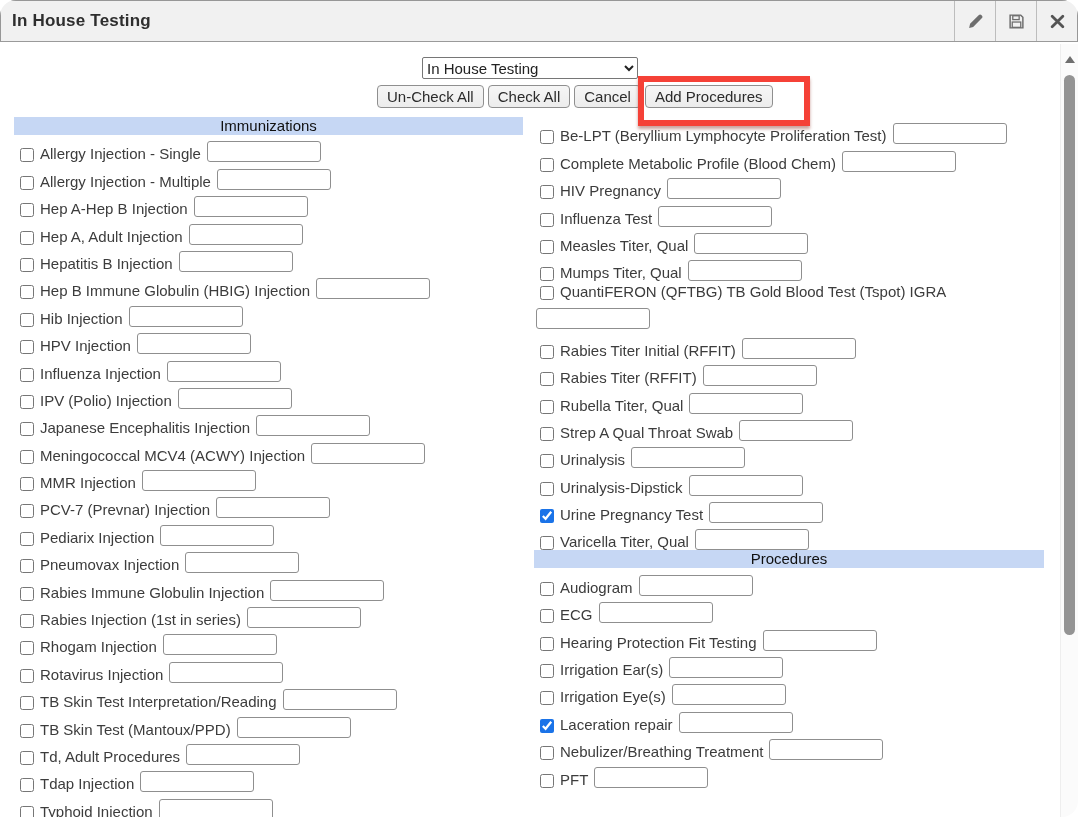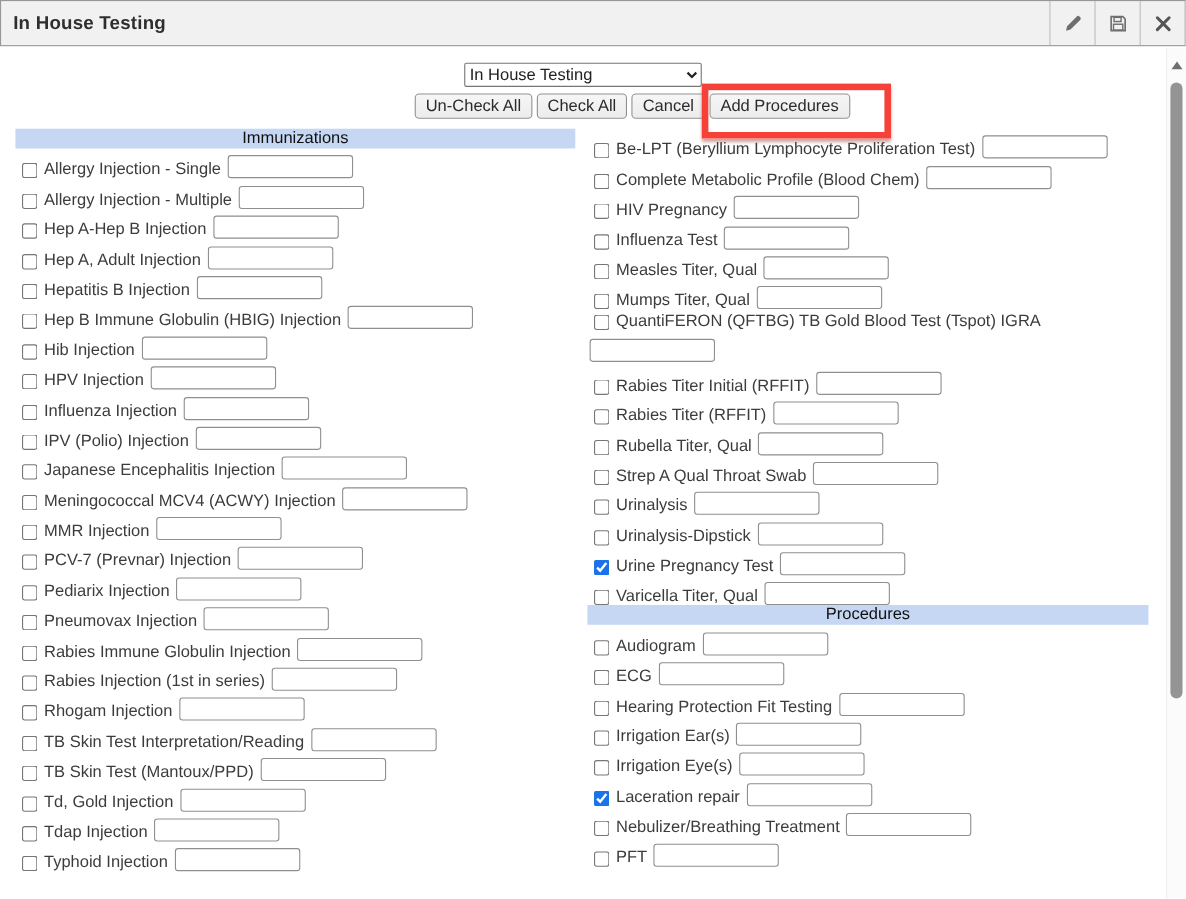--- a/index.html
+++ b/index.html
@@ -1,18 +1,18 @@
 <!DOCTYPE html>
 <html style="--hl-red: #f54137; --band-blue: #c6d7f4; --check-blue: #1a73e8;"><head>
 <meta charset="utf-8">
 <style>
   html,body{margin:0;padding:0;background:#fff;}
   .dialog{
     position:relative;width:1078px;height:817px;overflow:hidden;background:#fff;
-    font-family:"Liberation Sans",sans-serif;color:#3c3c3c;
+    font-family:"Liberation Sans",sans-serif;color:#3c3c3c;border-radius:16px;
   }
   
   .hdr{
     position:absolute;left:0;top:0;width:1078px;height:42px;box-sizing:border-box;
     background:#f1f1f1;border:1px solid #979797;border-bottom:1px solid #9a9a9a;
     display:flex;align-items:center;
   }
   .hdr-title{font-size:17px;font-weight:bold;color:#2e2e2e;padding-left:11px;letter-spacing:.2px;}
   .hdr-icons{position:absolute;right:0;top:0;height:100%;display:flex;}
   .hdr-icon-btn{
@@ -207,31 +207,36 @@
     <span class="lbl">Rabies Injection (1st in series)</span>
     <input type="text" class="txt" style="">
   </div>
         <div class="row">
     <input type="checkbox" class="cb" style="">
     <span class="lbl">Rhogam Injection</span>
     <input type="text" class="txt" style="">
   </div>
         <div class="row">
     <input type="checkbox" class="cb" style="">
+    <span class="lbl">Rotavirus Injection</span>
+    <input type="text" class="txt" style="">
+  </div>
+        <div class="row">
+    <input type="checkbox" class="cb" style="">
     <span class="lbl">TB Skin Test Interpretation/Reading</span>
     <input type="text" class="txt" style="">
   </div>
         <div class="row">
     <input type="checkbox" class="cb" style="">
     <span class="lbl">TB Skin Test (Mantoux/PPD)</span>
     <input type="text" class="txt" style="">
   </div>
         <div class="row">
     <input type="checkbox" class="cb" style="">
-    <span class="lbl">Td, Gold Injection</span>
+    <span class="lbl">Td, Adult Procedures</span>
     <input type="text" class="txt" style="">
   </div>
         <div class="row">
     <input type="checkbox" class="cb" style="">
     <span class="lbl">Tdap Injection</span>
     <input type="text" class="txt" style="">
   </div>
         <div class="row">
     <input type="checkbox" class="cb" style="">
     <span class="lbl">Typhoid Injection</span>

